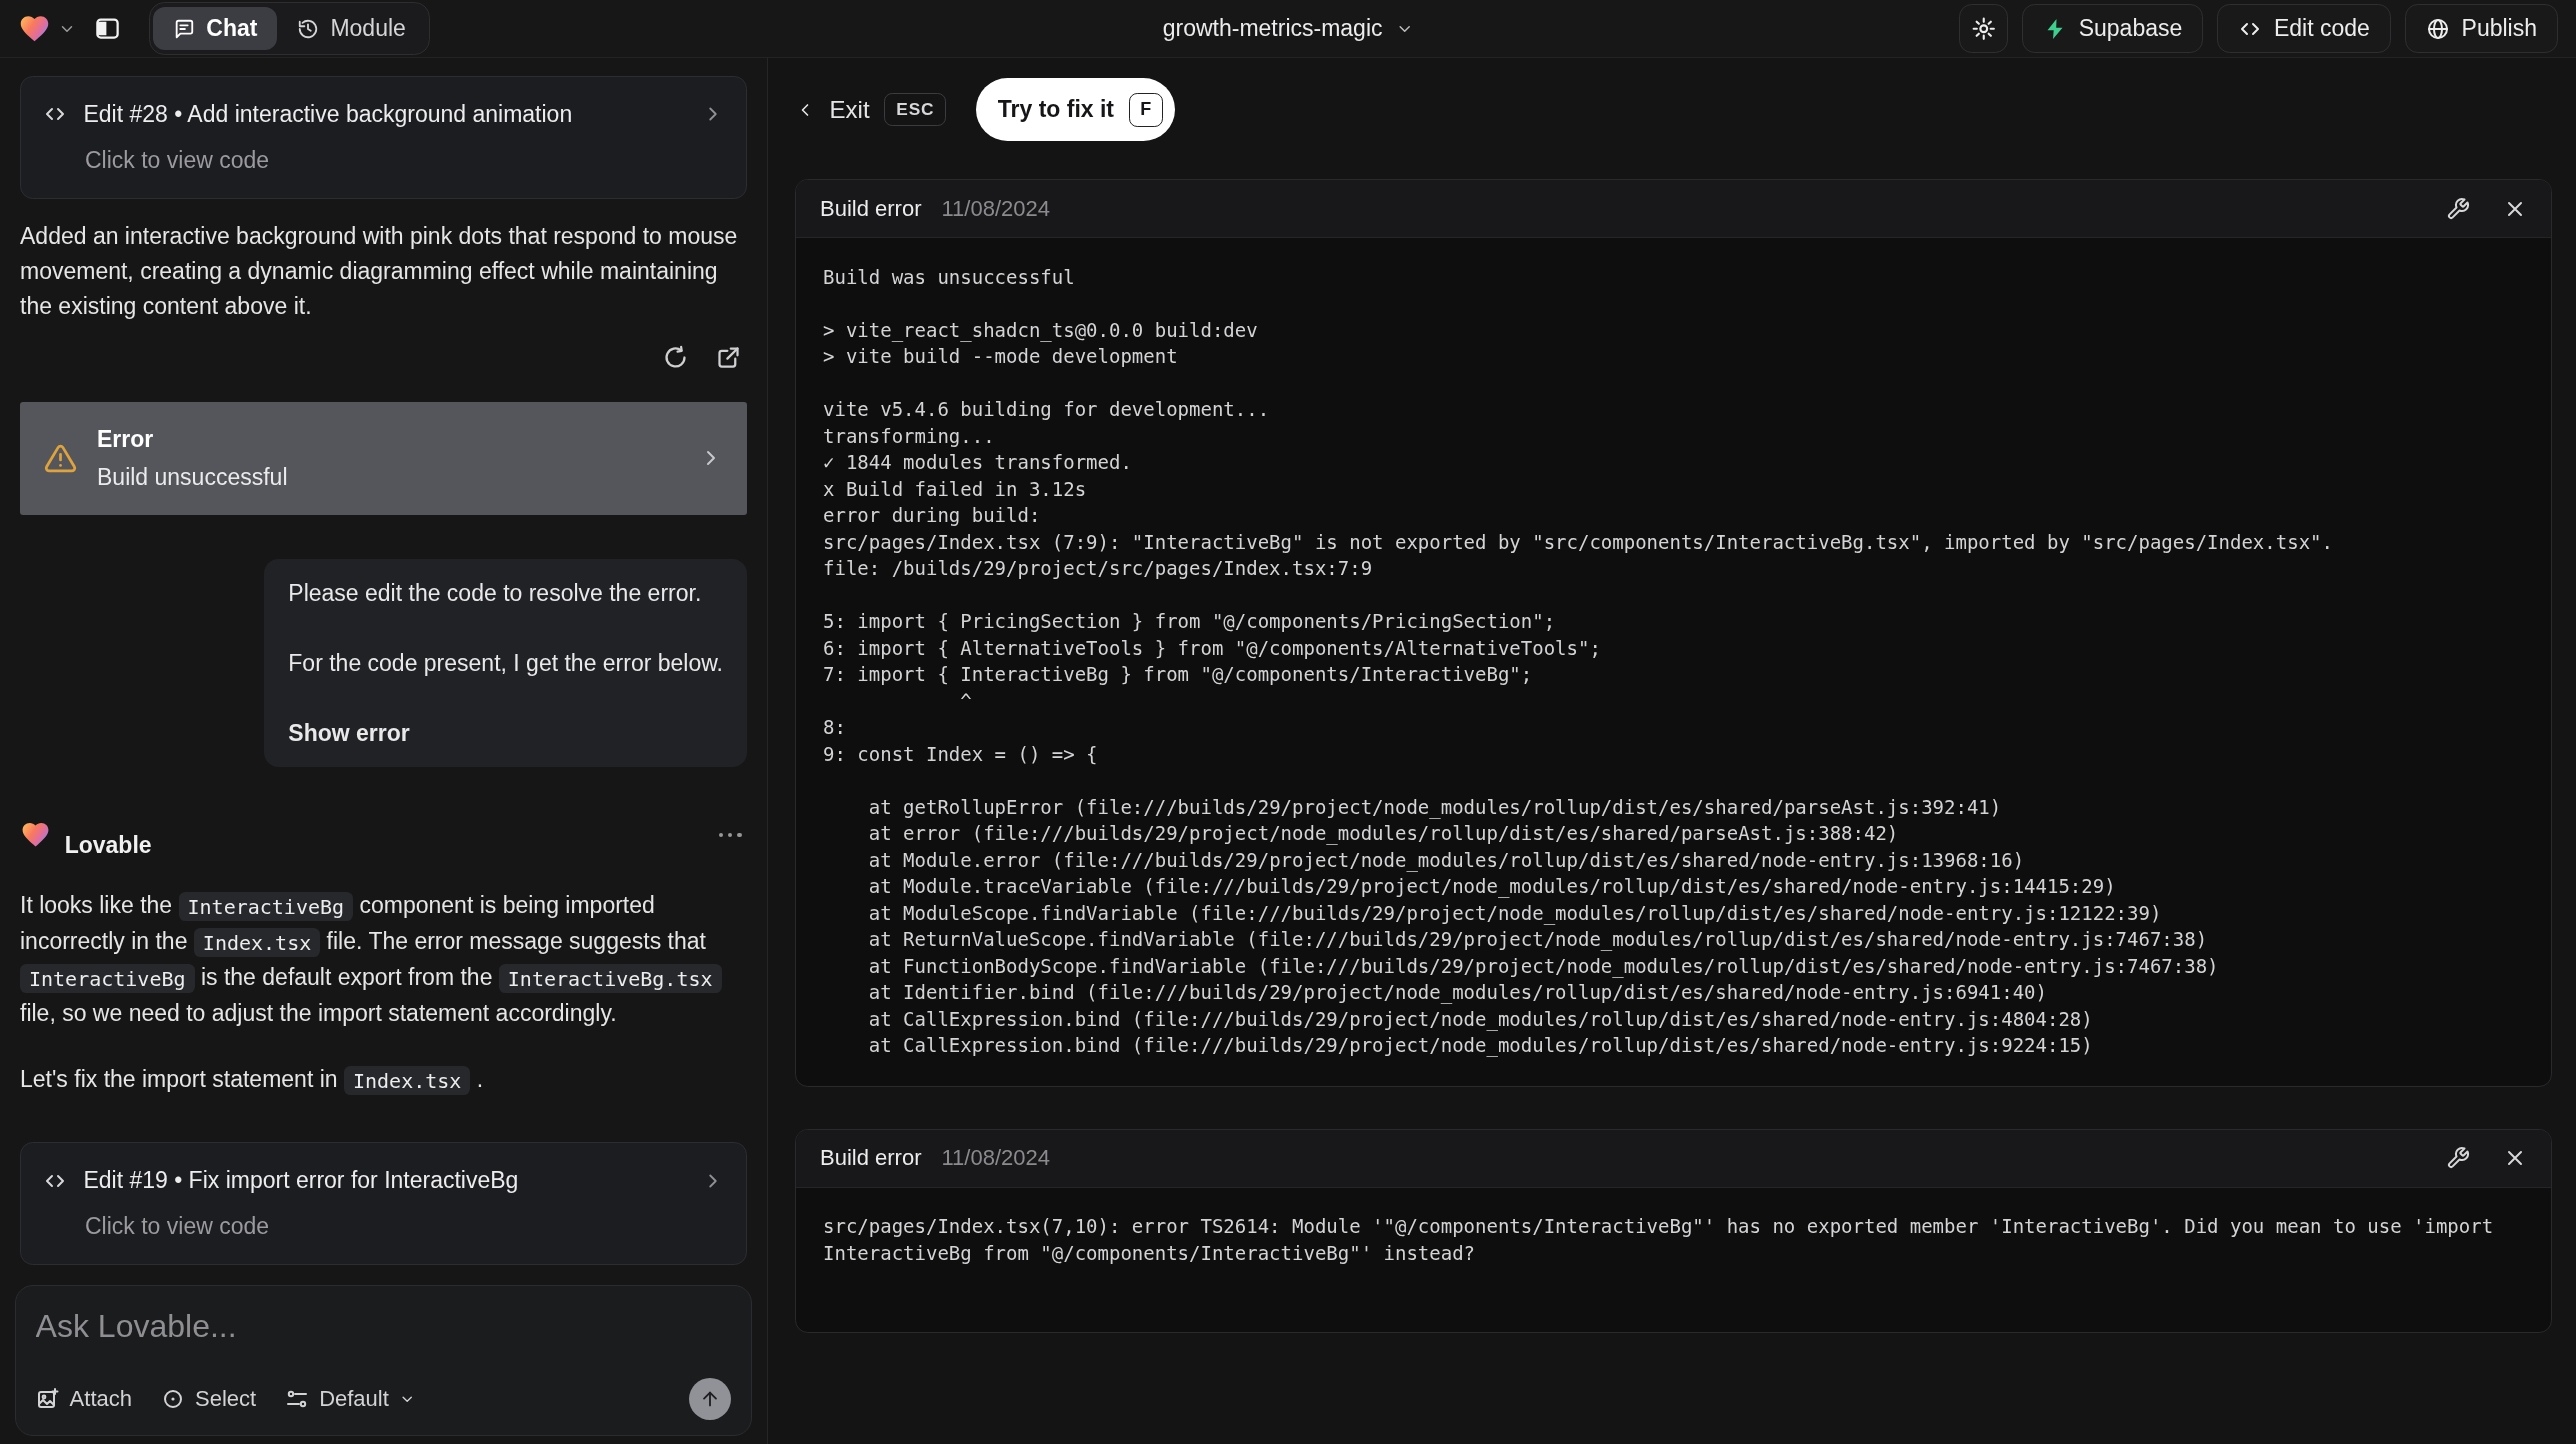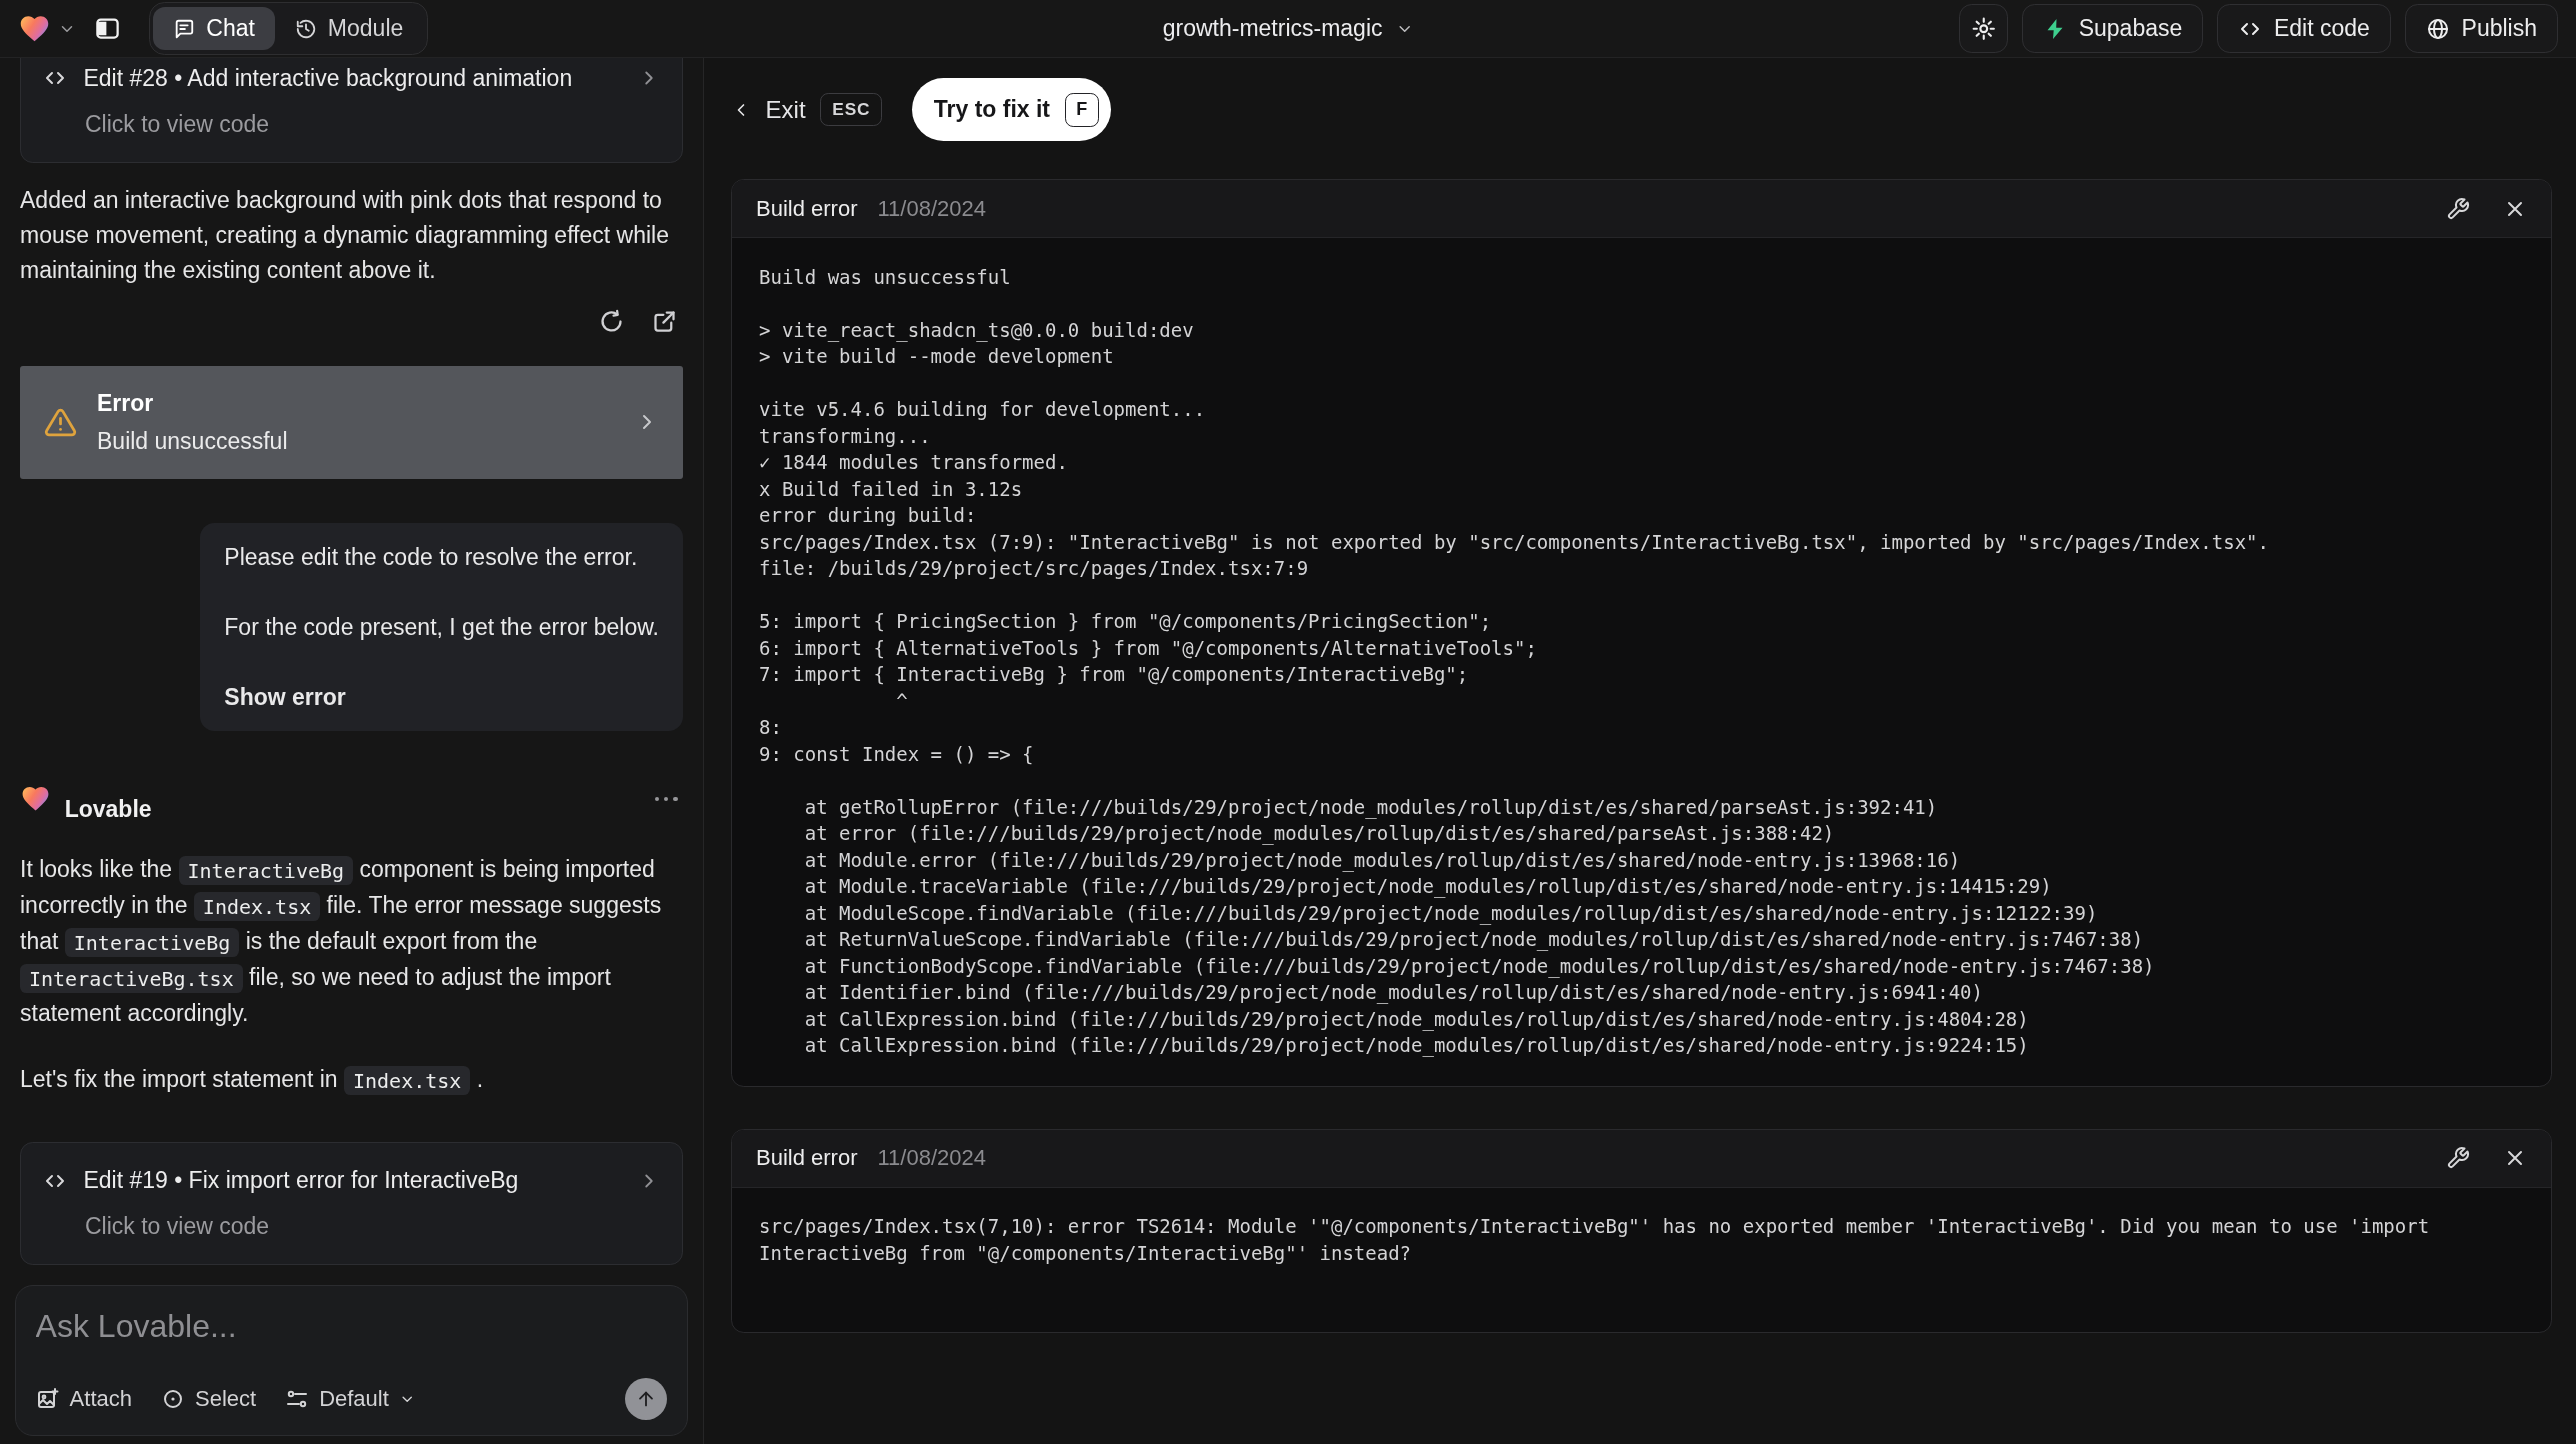--- a/index.html
+++ b/index.html
@@ -23,38 +23,38 @@
   .logo-wrap { display: flex; align-items: center; gap: 7.3px; }
   .panel-btn { color: #f2f2f2; padding: 3.6px; border-radius: 7.3px; }
   .seg {
     display: flex; align-items: center; background: #1b1b1d;
     border: 0.9px solid #2e2e30; border-radius: 15.5px; padding: 3.6px; margin-left: 9px;
   }
   .seg-item {
     display: flex; align-items: center; gap: 11px; padding: 8.2px 20px;
     border-radius: 12px; font-size: 23px; color: #d5d5d7; font-weight: 500;
   }
-  .seg-item.active { background: #3c3d42; color: #ffffff; }
+  .seg-item.active { background: #3c3d42; color: #ffffff; font-weight: bold; }
   .tb-center {
     position: absolute; left: 50%; transform: translateX(-50%);
     display: flex; align-items: center; gap: 12.8px;
     font-size: 23px; color: #ececee; font-weight: 500;
   }
   .tb-right { margin-left: auto; display: flex; align-items: center; gap: 13.7px; }
   .tb-btn {
     display: flex; align-items: center; gap: 12px; height: 49px; padding: 0 20px;
     border: 0.9px solid #2f2f32; border-radius: 12.8px; background: #19191a;
     color: #ededee; font-size: 23px; font-weight: 500; cursor: pointer;
   }
   .tb-btn.icon-only { width: 49px; padding: 0; justify-content: center; }
 
   
   .content { display: flex; height: 1387px; }
   .sidebar {
-    width: 704px; background: #161616; border-right: 0.9px solid #262627;
+    width: 768px; background: #161616; border-right: 0.9px solid #262627;
     display: flex; flex-direction: column;
   }
   .chat {
     flex: 1; overflow: hidden; display: flex; flex-direction: column;
     justify-content: flex-end; padding: 0 20px; font-size: 23px; line-height: 35px;
   }
   .user-bubble {
     align-self: flex-end; background: #212226; border-radius: 14.6px;
     padding: 16.4px 24px; max-width: 588px; color: #e9e9ea;
   }

